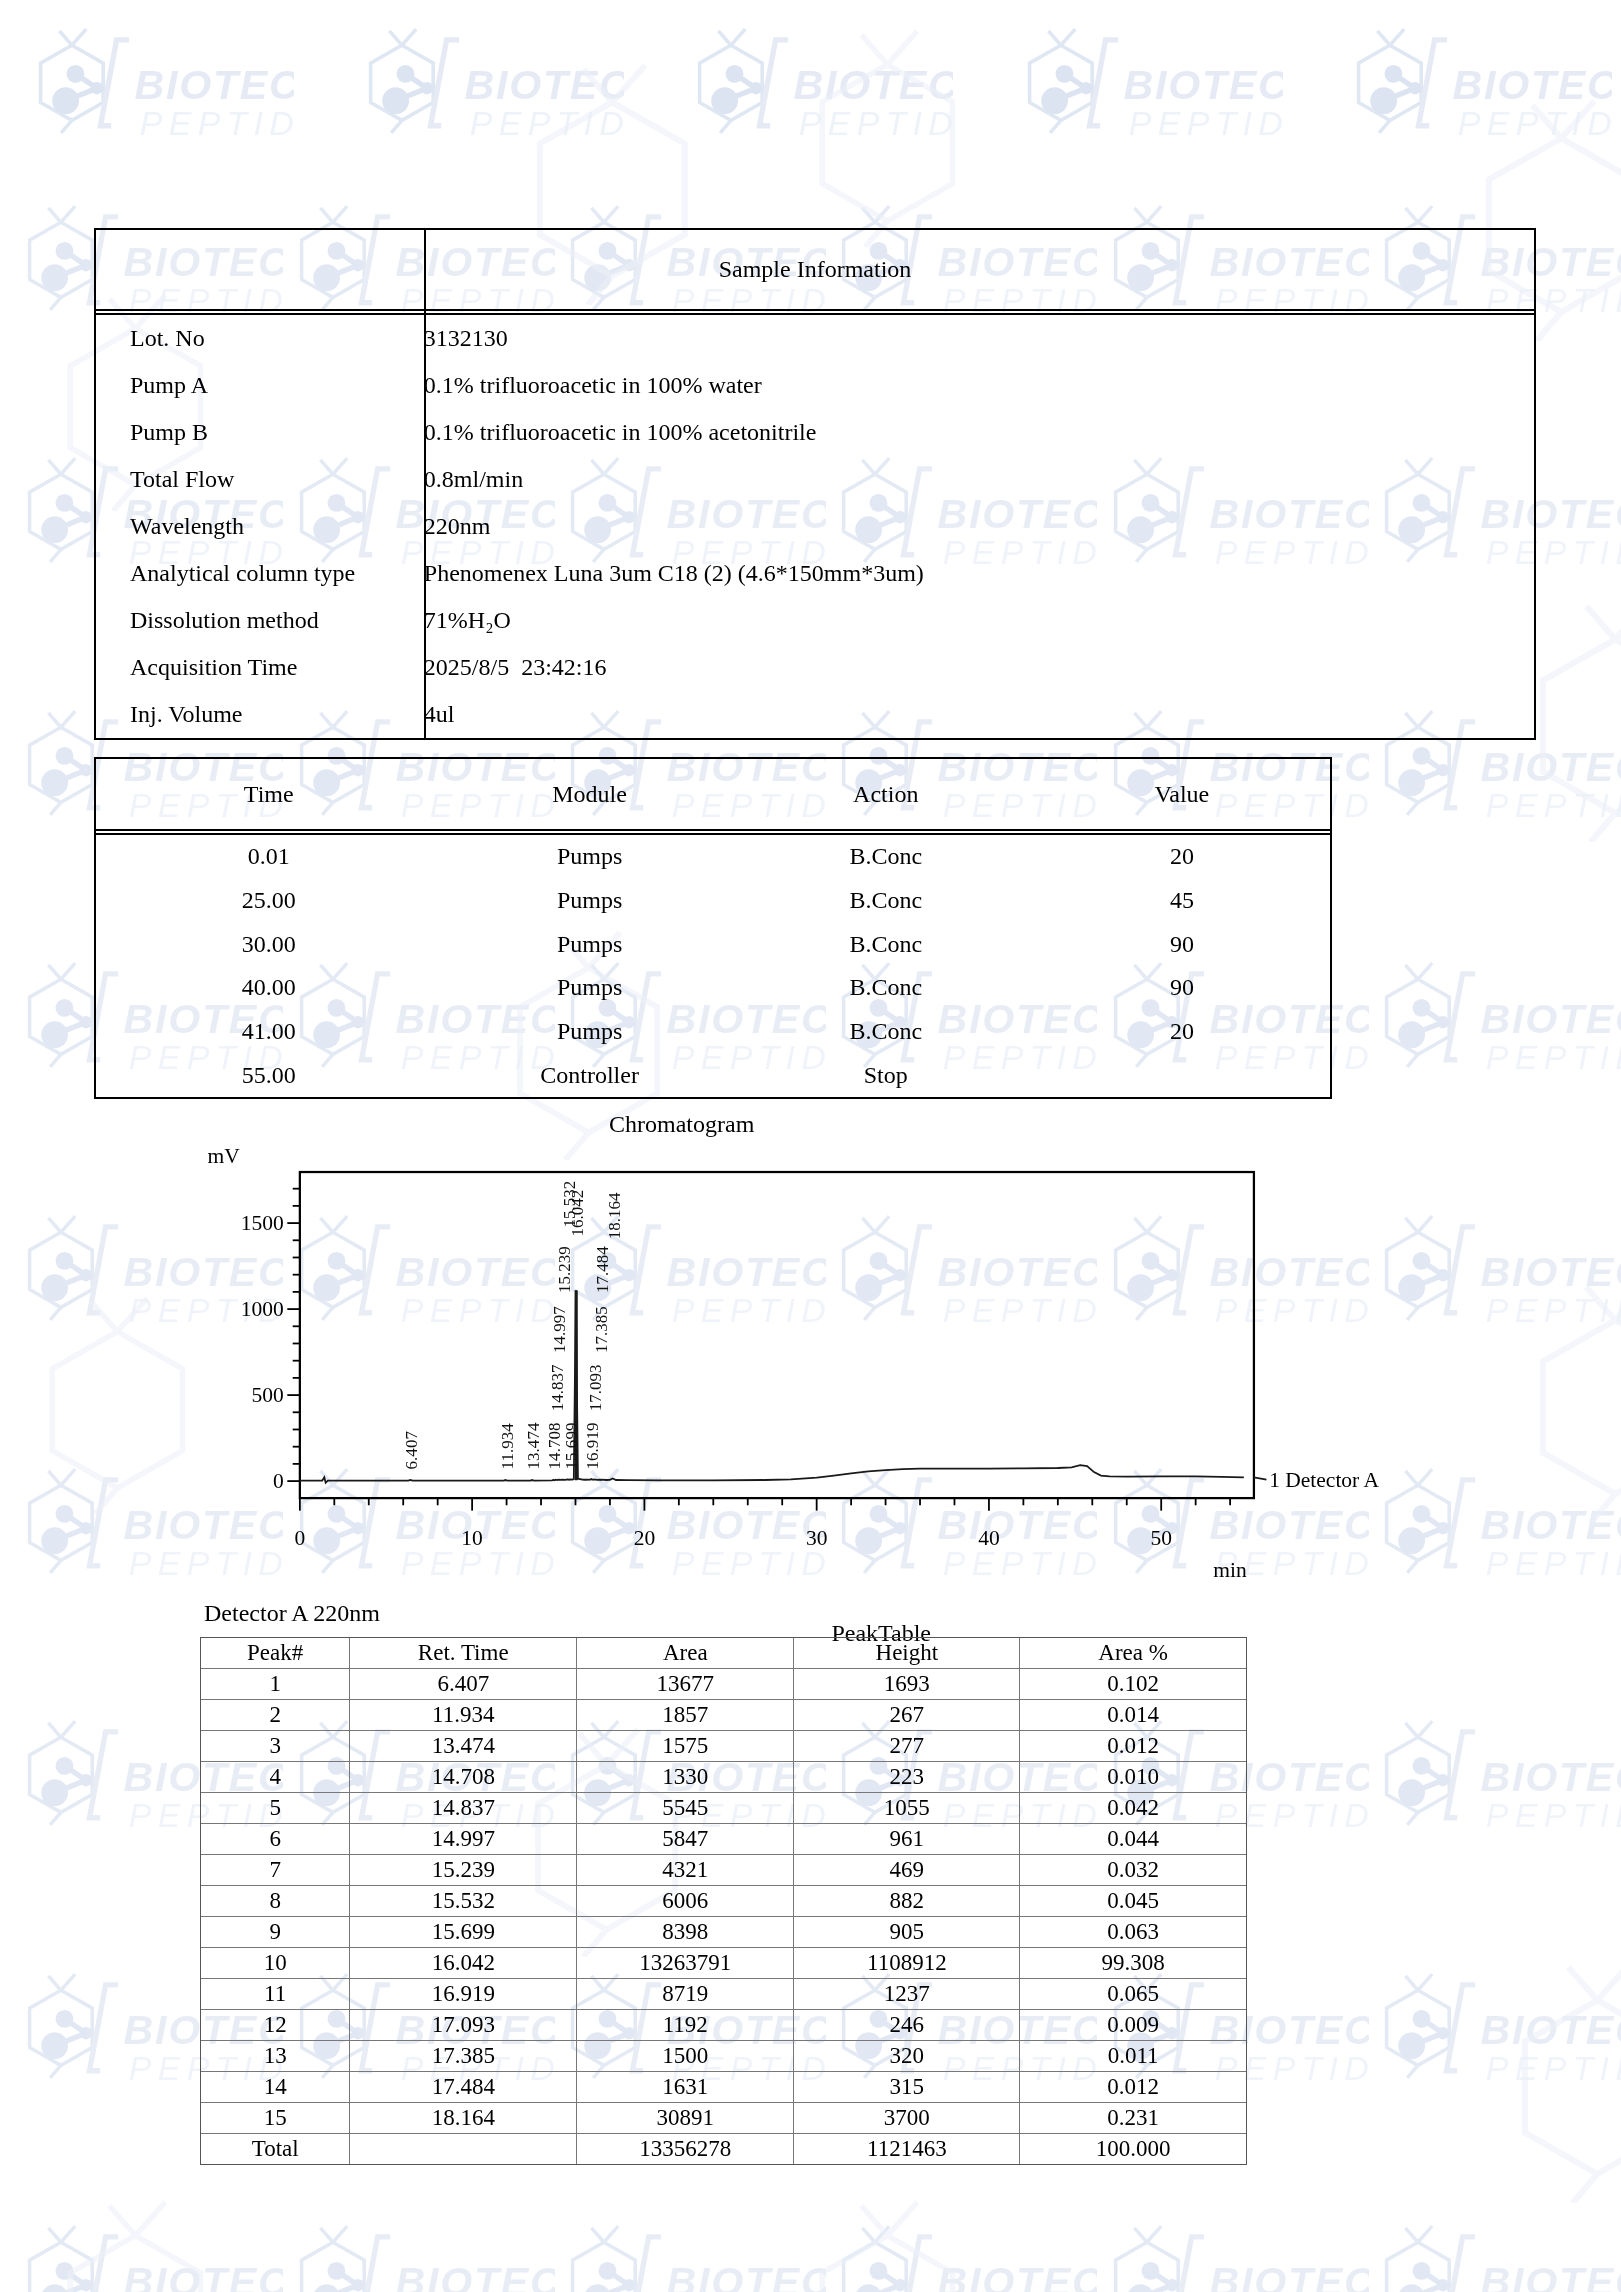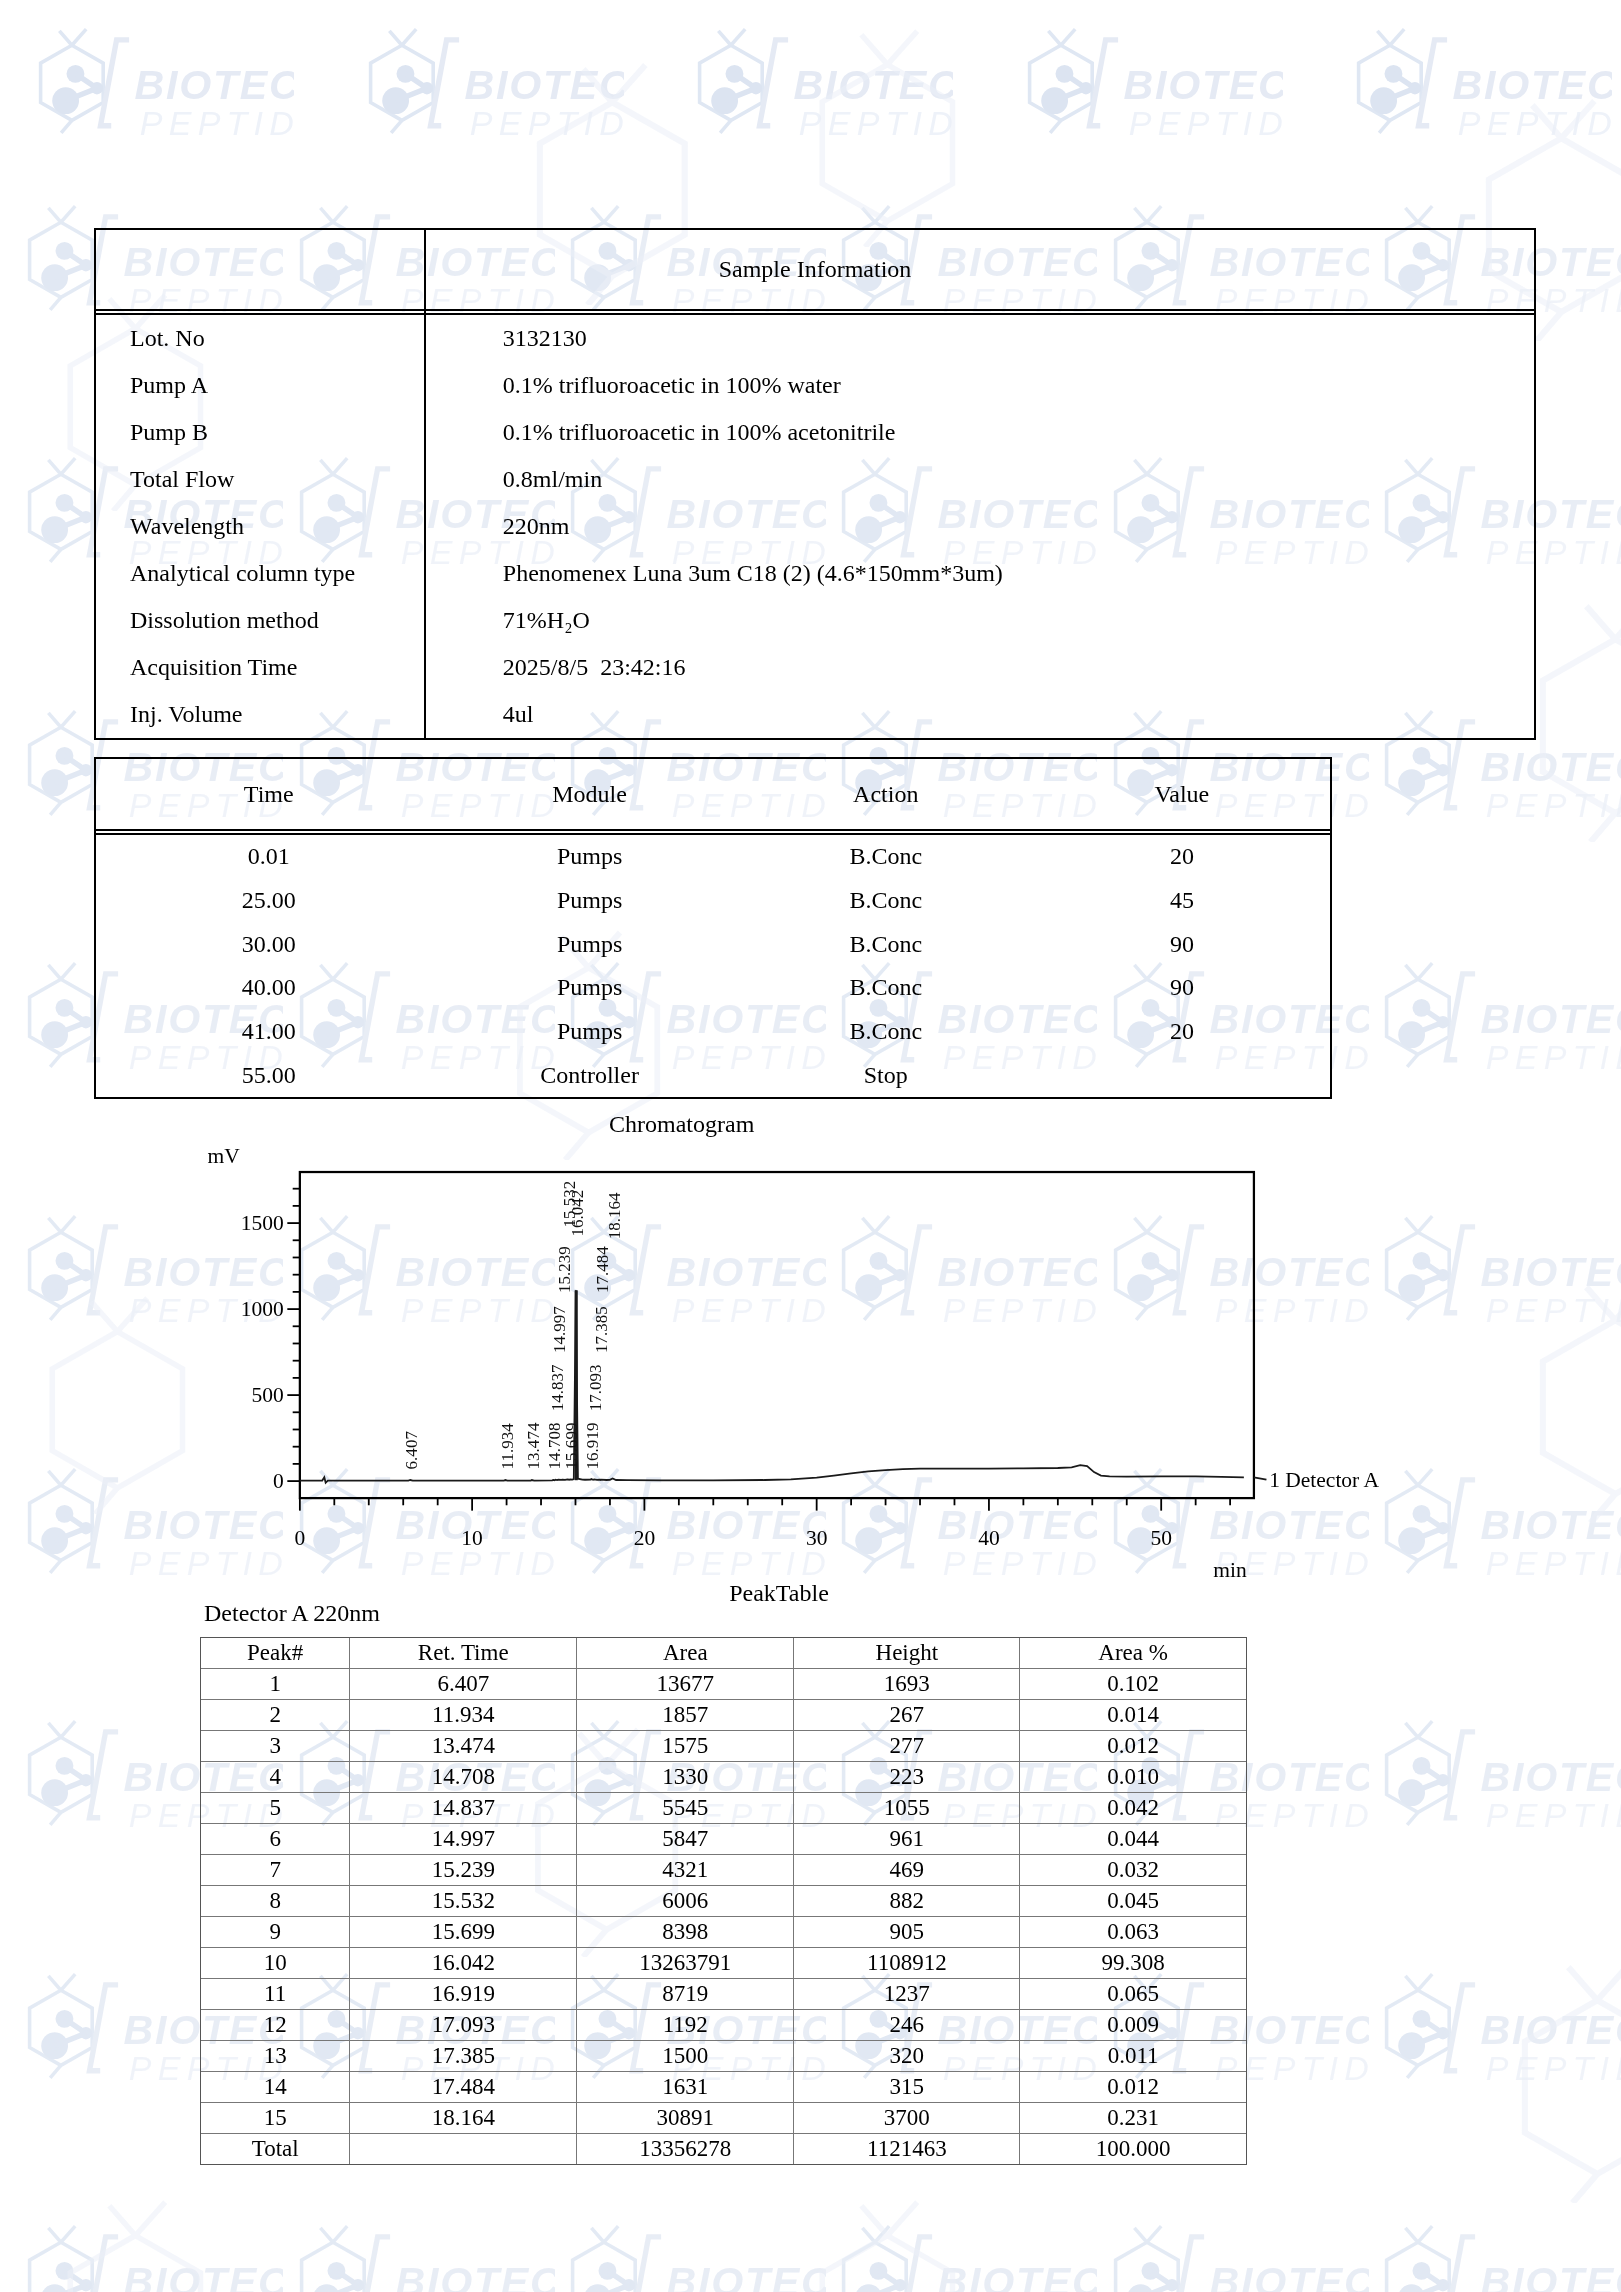--- a/index.html
+++ b/index.html
@@ -14,37 +14,37 @@
 
   
   .si-table{position:absolute;left:94px;top:228px;width:1442px;height:512px;
     border:2.7px solid #000;box-sizing:border-box}
   .si-header{position:relative;height:79px;border-bottom:6.3px double #000;
     display:flex;align-items:center;justify-content:center;font-size:24px}
   .si-vline{position:absolute;left:22.8%;top:0;bottom:0;width:1.8px;background:#000}
   .si-body{position:absolute;top:85px;left:0;right:0;bottom:0;display:flex;flex-direction:column}
   .si-row{flex:1;display:flex;align-items:center;font-size:24px}
   .si-row .lab{width:22.8%;padding-left:34px;box-sizing:border-box}
-  .si-row .val{flex:1;padding-left:79px;white-space:pre-wrap}
+  .si-row .val{flex:1;white-space:pre-wrap}
 
   
   .prog-table{position:absolute;left:94px;top:757px;width:1238px;height:342px;
     border:2.7px solid #000;box-sizing:border-box}
   .prog-header{height:70px;display:grid;grid-template-columns:28% 24% 24% 24%;
     align-items:center;text-align:center;border-bottom:6.3px double #000;font-size:24px}
   .prog-body{position:absolute;top:76px;left:0;right:0;bottom:0;display:flex;flex-direction:column}
   .prog-row{flex:1;display:grid;grid-template-columns:28% 24% 24% 24%;
     align-items:center;text-align:center;font-size:24px}
 
   
   .chart-title{position:absolute;left:609px;top:1111px;width:358px;font-size:24px}
   #chart-svg{position:absolute;left:161px;top:1102px}
 
   
-  .pt-title{position:absolute;left:627px;top:1580px;width:304px;text-align:center;font-size:24px}
+  .pt-title{position:absolute;left:627px;top:1620px;width:304px;text-align:right;font-size:24px}
   .pt-detector{position:absolute;left:204px;top:1600px;font-size:24px}
   .peak-table{position:absolute;left:200px;top:1637px;width:1047px;
     border:1.8px solid #555;box-sizing:border-box}
   .pt-row{display:grid;grid-template-columns:14.2% 21.7% 20.8% 21.6% 21.7%;
     height:30px;font-size:23px}
   .pt-row + .pt-row{border-top:0.9px solid #777}
   .pt-row > div{display:flex;align-items:center;justify-content:center;height:100%;box-sizing:border-box}
   .pt-row > div + div{border-left:0.9px solid #777}
 </style>
 </head>

